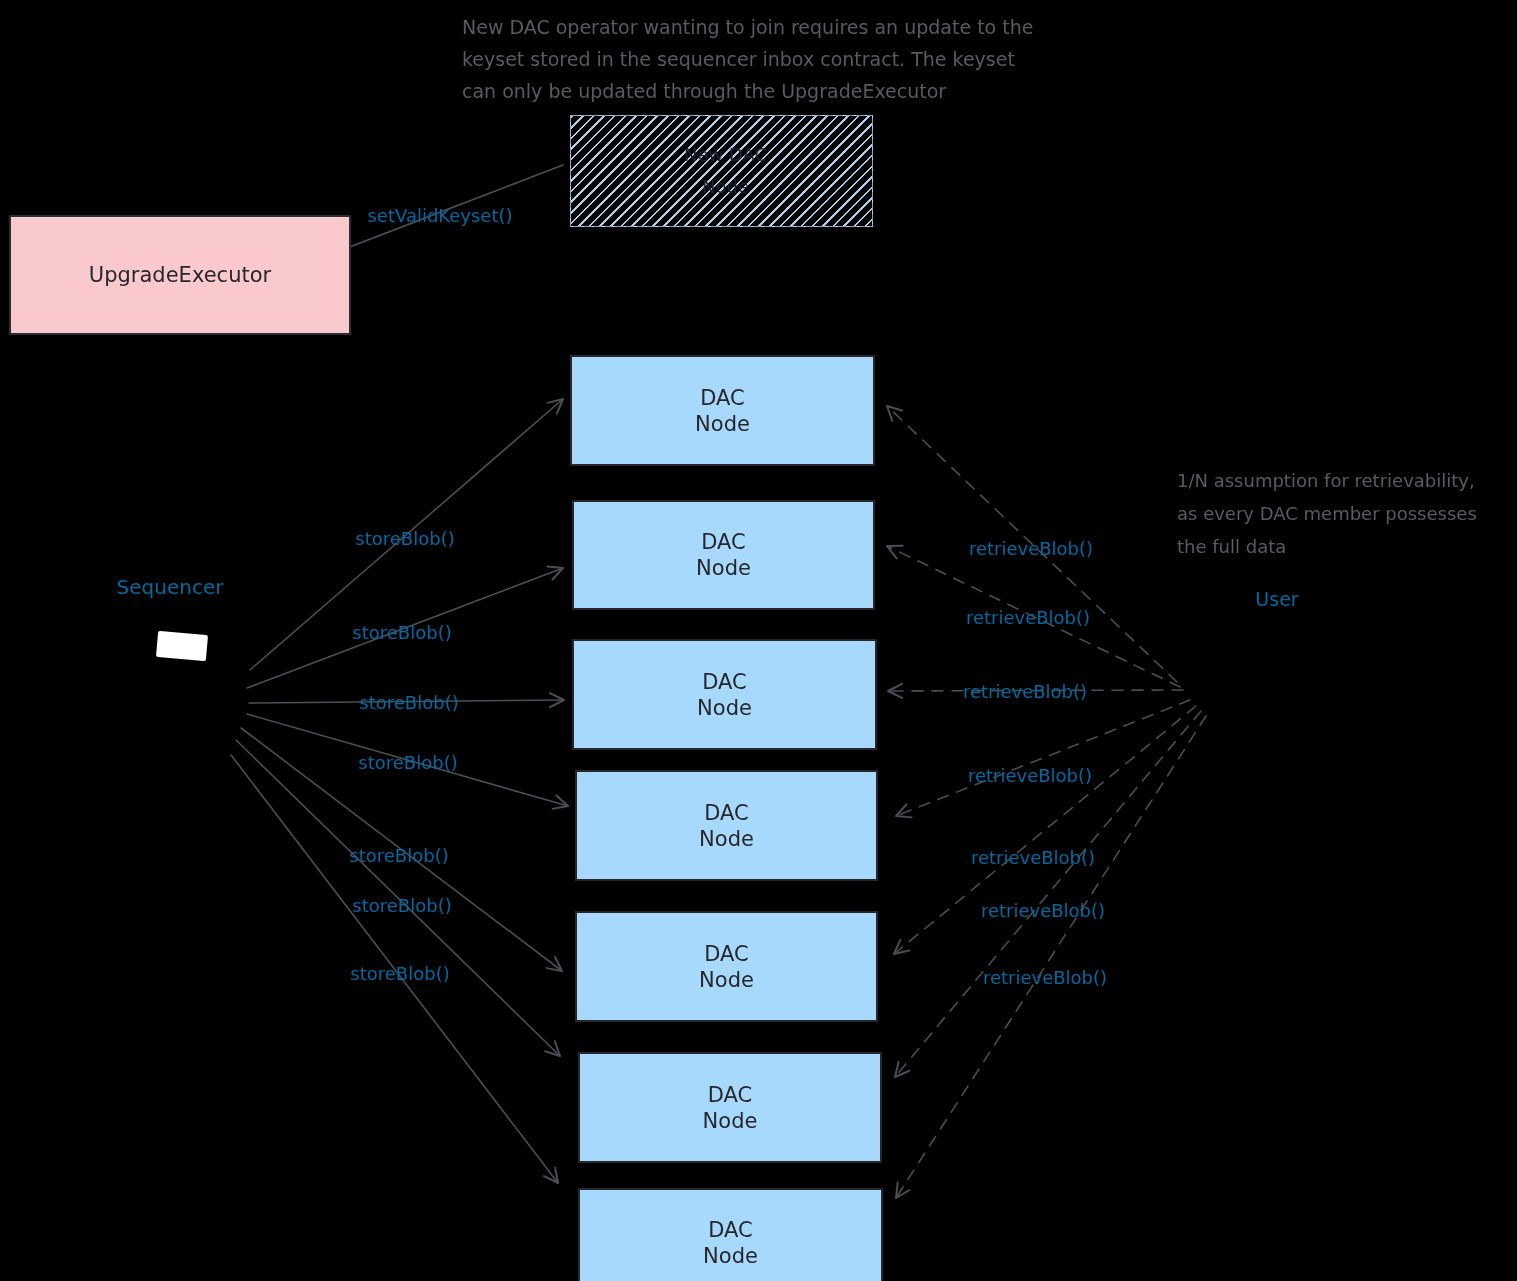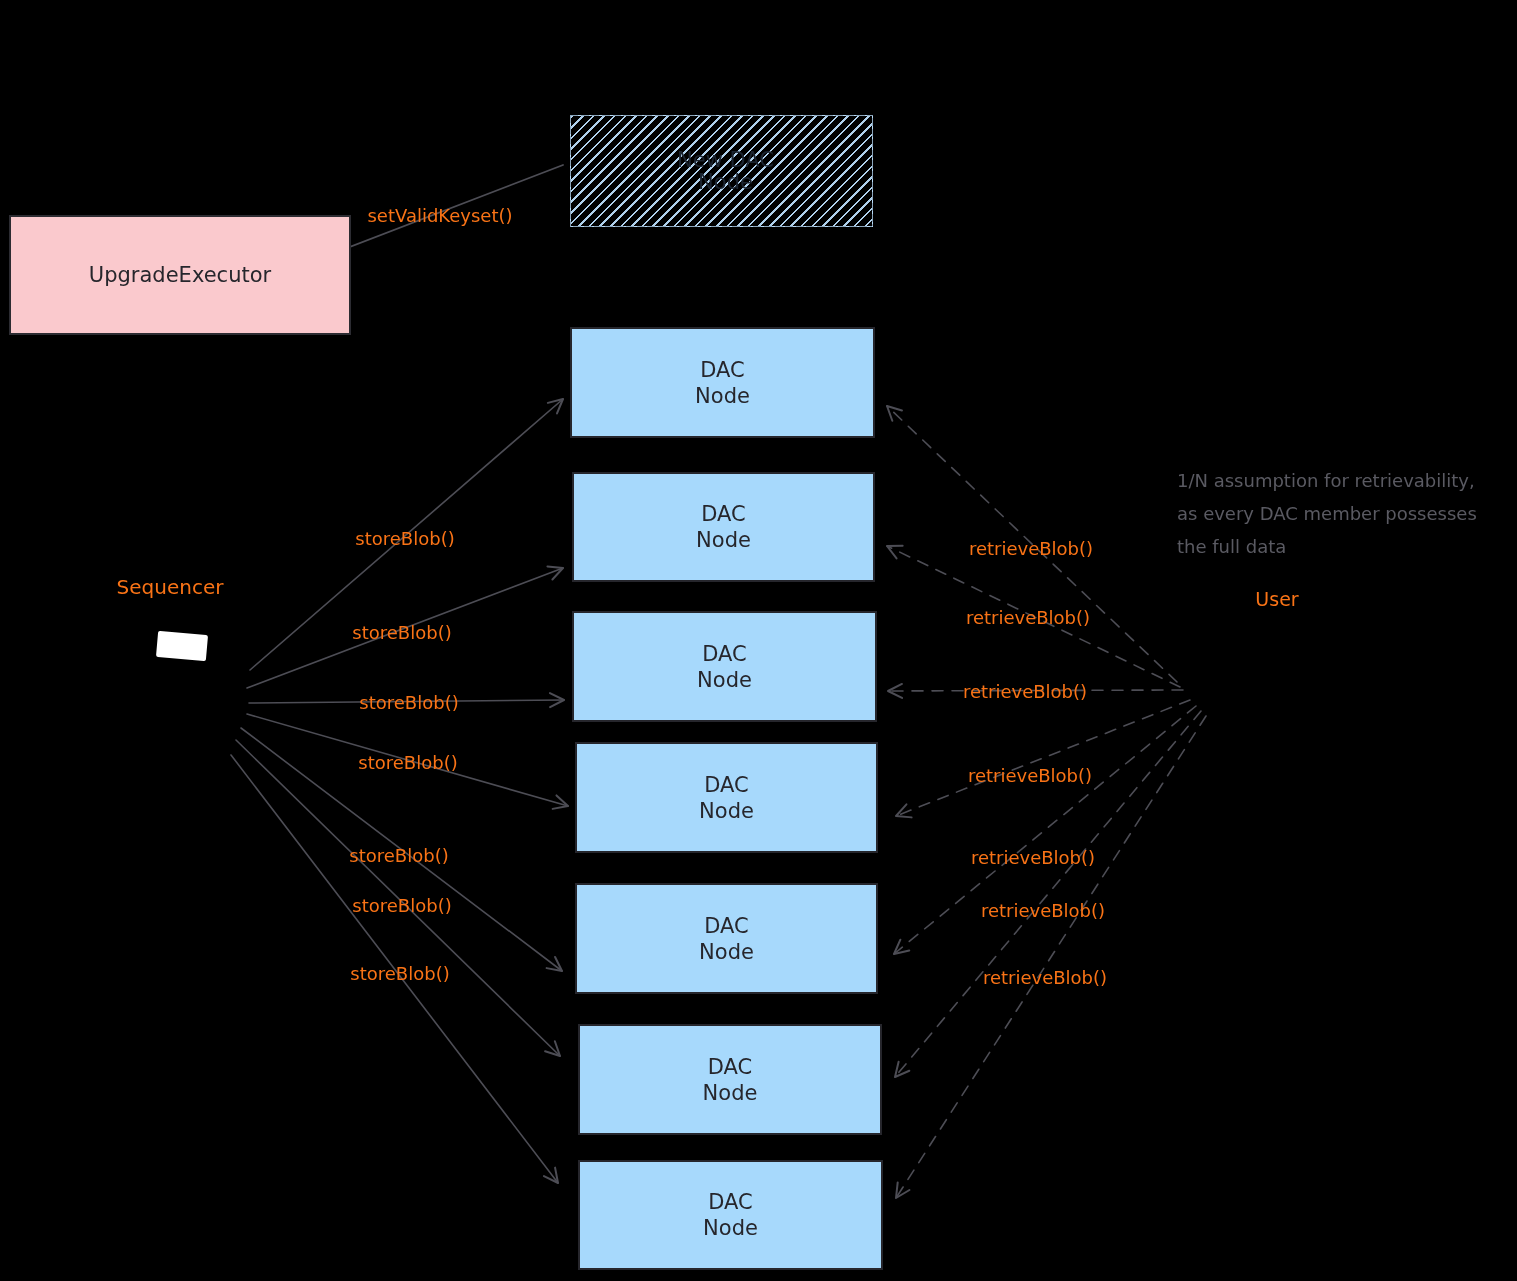--- a/index.html
+++ b/index.html
@@ -15,45 +15,45 @@
   .box{
     position:absolute;box-sizing:border-box;
     display:flex;align-items:center;justify-content:center;
     text-align:center;
   }
   .pre{white-space:pre-line;}
   .node{
     background:#a7d9fc;
     border:2px solid #26262c;
     color:#26262c;
-    font-size:21px;line-height:26px;
+    font-size:21px;line-height:26px;margin-top:28px;
   }
   .executor{
     background:#fac9cd;
     border:2px solid #2c2c32;
     color:#26262c;
     font-size:21px;
   }
   .hatch{
     background-image:repeating-linear-gradient(135deg,
       rgba(185,220,249,0.95) 0px, rgba(185,220,249,0.95) 1.8px,
       transparent 1.8px, transparent 7.5px);
     border:1.5px solid rgba(185,220,249,0.75);
     color:#1b2430;
-    font-size:21px;line-height:22px;padding-left:8px;
+    font-size:18px;line-height:32px;padding-left:8px;
   }
   .note{
     position:absolute;color:#5a5a62;
     white-space:pre-line;
   }
   .note-keyset{left:462px;top:11px;font-size:19px;line-height:32px;}
   .note-retrievability{left:1177px;top:464px;font-size:18px;line-height:33px;}
   .note-parallel{left:38px;top:840px;font-size:18px;line-height:24px;}
   .lbl{
-    position:absolute;color:#f97316;
+    position:absolute;color:#0369a1;
     transform:translate(-50%,-50%);
     white-space:nowrap;font-size:18px;
   }
   .lbl-big{font-size:20px;}
   .seq-icon{
     position:absolute;left:157px;top:633px;width:50px;height:26px;
     background:#ffffff;transform:rotate(5deg);border-radius:2px;
   }
 </style>
 </head>
@@ -80,20 +80,23 @@
 
     <line x1="1177" y1="682" x2="887" y2="406" stroke="#4d4d55" stroke-width="1.6" stroke-dasharray="11 9" stroke-linecap="round" marker-end="url(#ah)"></line>
     <line x1="1180" y1="687" x2="887" y2="546" stroke="#4d4d55" stroke-width="1.6" stroke-dasharray="11 9" stroke-linecap="round" marker-end="url(#ah)"></line>
     <line x1="1183" y1="690" x2="888" y2="691" stroke="#4d4d55" stroke-width="1.6" stroke-dasharray="11 9" stroke-linecap="round" marker-end="url(#ah)"></line>
     <line x1="1190" y1="700" x2="896" y2="816" stroke="#4d4d55" stroke-width="1.6" stroke-dasharray="11 9" stroke-linecap="round" marker-end="url(#ah)"></line>
     <line x1="1196" y1="706" x2="894" y2="954" stroke="#4d4d55" stroke-width="1.6" stroke-dasharray="11 9" stroke-linecap="round" marker-end="url(#ah)"></line>
     <line x1="1201" y1="711" x2="895" y2="1077" stroke="#4d4d55" stroke-width="1.6" stroke-dasharray="11 9" stroke-linecap="round" marker-end="url(#ah)"></line>
     <line x1="1206" y1="716" x2="896" y2="1198" stroke="#4d4d55" stroke-width="1.6" stroke-dasharray="11 9" stroke-linecap="round" marker-end="url(#ah)"></line>
   </svg>
 
+  <div class="note note-keyset">New DAC operator wanting to join requires an update to the
+keyset stored in the sequencer inbox contract. The keyset
+can only be updated through the UpgradeExecutor</div>
   <div class="note note-retrievability">1/N assumption for retrievability,
 as every DAC member possesses
 the full data</div>
 
   <div class="box hatch pre" style="left:570px;top:115px;width:303px;height:112px;">New DAC
 Node</div>
 
   <div class="box executor" style="left:9px;top:215px;width:342px;height:120px;">UpgradeExecutor</div>
 
   <div class="box node pre" style="left:570px;top:327px;width:305px;height:111px;">DAC

